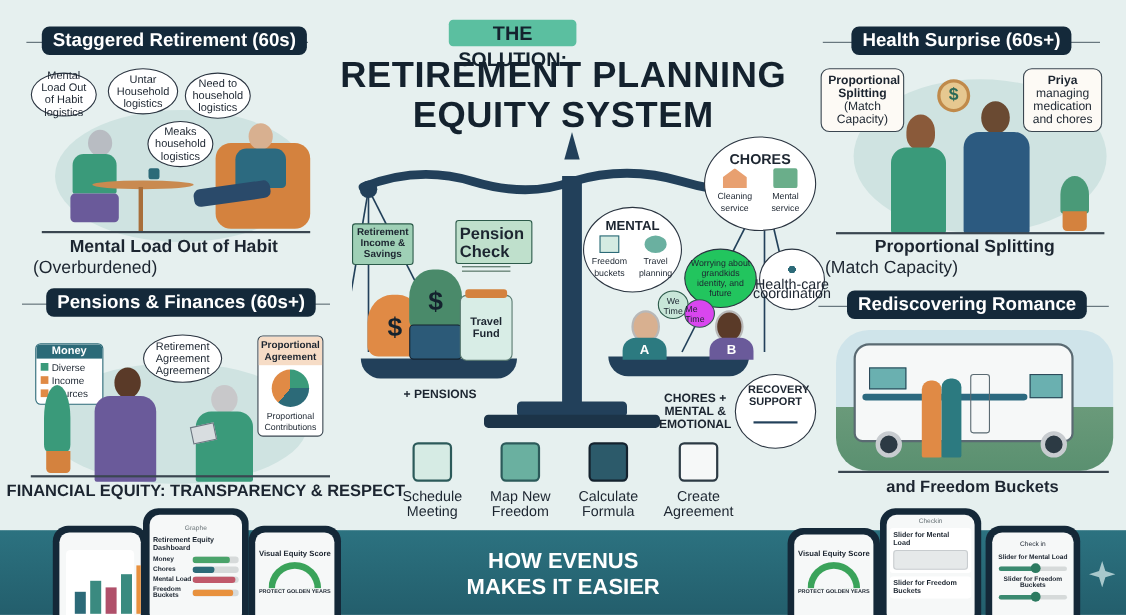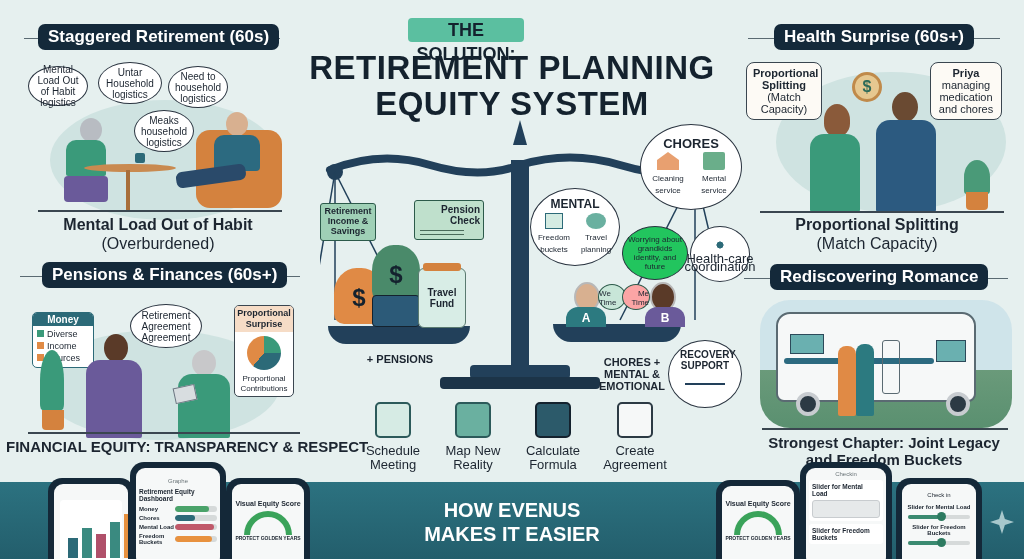--- a/index.html
+++ b/index.html
@@ -1,21 +1,21 @@
 <!DOCTYPE html>
 <html><head>
 <meta charset="utf-8">
 <style>
 *{box-sizing:border-box;margin:0;padding:0}
 body{width:1024px;height:559px;overflow:hidden;background:#e6f0ef;font-family:"Liberation Sans",sans-serif;color:#1c2530;position:relative}
 .abs{position:absolute}
 .pill{position:absolute;background:#14293a;color:#fff;font-weight:bold;border-radius:7px;padding:3px 10px;font-size:17px;white-space:nowrap}
 .hline{position:absolute;height:1px;background:#5a6a72}
 .cap-b{position:absolute;text-align:center;font-weight:bold;font-size:16px;color:#1c2530;white-space:nowrap}
-.cap-n{position:absolute;text-align:center;font-size:16px;color:#1c2530;white-space:nowrap}
+.cap-n{position:absolute;text-align:left;font-size:16px;color:#1c2530;white-space:nowrap}
 .cloud{position:absolute;background:#fff;border:1.5px solid #2a3440;border-radius:50%;text-align:center;font-size:10px;line-height:11px;display:flex;align-items:center;justify-content:center;padding:4px}
 .bubble{position:absolute;background:#fdfaf5;border:1.5px solid #3a4650;border-radius:8px;text-align:center;font-size:11px;line-height:12px;padding:4px 6px}
 .scene{position:absolute;border-radius:50%;background:#cfe3e1}
 .ground{position:absolute;height:1.5px;background:#3a4650}
 .person-head{position:absolute;border-radius:50%}
 .tool{position:absolute;text-align:center;font-size:13px;line-height:14px;color:#1c2530;width:86px}
 .tool .ic{width:36px;height:36px;margin:0 auto 6px;border-radius:5px}
 .phone{position:absolute;background:#142838;border-radius:14px;padding:6px}
 .screen{background:#f6f8f8;border-radius:9px;width:100%;height:100%;overflow:hidden;position:relative;font-size:7px}
 .bar-row{display:flex;align-items:center;margin:4px 6px;font-weight:bold;font-size:8px}
@@ -64,21 +64,21 @@
   <div class="abs" style="left:32px;top:312px;width:62px;height:56px;background:#fff;border:1.5px solid #2c6a78;border-radius:5px;overflow:hidden">
     <div style="background:#2c6a78;color:#fff;font-weight:bold;font-size:10px;text-align:center;line-height:13px">Money</div>
     <div style="font-size:9px;line-height:12px;padding:2px 4px">
       <div><span style="display:inline-block;width:7px;height:7px;background:#3a9a7a;margin-right:3px"></span><span>Diverse</span></div>
       <div><span style="display:inline-block;width:7px;height:7px;background:#e08a45;margin-right:3px"></span><span>Income</span></div>
       <div><span style="display:inline-block;width:7px;height:7px;background:#e08a45;margin-right:3px"></span><span>Sources</span></div>
     </div>
   </div>
   <div class="cloud" style="left:130px;top:304px;width:72px;height:44px;border-radius:50%;font-size:10px">Retirement Agreement Agreement</div>
   <div class="abs" style="left:234px;top:305px;width:60px;height:92px;background:#fff;border:1.5px solid #3a4650;border-radius:5px;overflow:hidden;text-align:center">
-    <div style="background:#f6dcc6;font-weight:bold;font-size:9px;line-height:11px;padding:2px">Proportional Surprise</div>
+    <div style="background:#f6dcc6;font-weight:bold;font-size:9px;line-height:11px;padding:2px">Proportional Agreement</div>
     <div style="width:34px;height:34px;border-radius:50%;margin:4px auto;background:conic-gradient(#3a9a7a 0 90deg,#2c6a78 90deg 220deg,#e08a45 220deg 360deg)"></div>
     <div style="font-size:8px;line-height:10px">Proportional Contributions</div>
   </div>
 
   <div class="person-head" style="left:104px;top:334px;width:24px;height:28px;background:#5a3a28"></div>
   <div class="abs" style="left:86px;top:360px;width:56px;height:78px;background:#6a5a9a;border-radius:14px 14px 2px 2px"></div>
   <div class="person-head" style="left:192px;top:350px;width:24px;height:26px;background:#c8c8ca"></div>
   <div class="abs" style="left:178px;top:374px;width:52px;height:64px;background:#3a9a7a;border-radius:14px 14px 2px 2px"></div>
   <div class="abs" style="left:174px;top:386px;width:22px;height:16px;background:#d8dde0;border:1px solid #6a7680;transform:rotate(-12deg)"></div>
   <div class="abs" style="left:40px;top:350px;width:24px;height:60px;background:#3a9a7a;border-radius:50% 50% 10% 10%"></div>
@@ -101,21 +101,21 @@
     <line x1="15" y1="52" x2="15" y2="200" stroke="#22405a" stroke-width="1.5"></line>
     <line x1="15" y1="52" x2="90" y2="200" stroke="#22405a" stroke-width="1.5"></line>
     <line x1="375" y1="52" x2="300" y2="200" stroke="#22405a" stroke-width="1.5"></line>
     <line x1="375" y1="52" x2="375" y2="200" stroke="#22405a" stroke-width="1.5"></line>
     <line x1="375" y1="52" x2="410" y2="200" stroke="#22405a" stroke-width="1.5"></line>
   </svg>
 
   <div class="abs" style="left:328px;top:326px;width:142px;height:18px;background:#22405a;border-radius:0 0 70px 70px"></div>
   <div class="abs" style="left:320px;top:203px;width:56px;height:38px;background:#9fd0b6;border:1.5px solid #2c5a4a;border-radius:3px;font-size:9px;line-height:10px;text-align:center;padding:2px;font-weight:bold">Retirement Income &amp; Savings</div>
   <div class="abs" style="left:414px;top:200px;width:70px;height:40px;background:#bfe0cc;border:1.5px solid #2c5a4a;border-radius:3px;padding:3px">
-    <div style="font-size:10px;font-weight:bold;text-align:right">Pension Check</div>
+    <div style="font-size:15px;font-weight:bold;text-align:left">Pension Check</div>
     <div style="height:1px;background:#4a6a5a;margin:4px 16px 3px 2px"></div>
     <div style="height:1px;background:#4a6a5a;margin:3px 16px 3px 2px"></div>
   </div>
   <div class="abs" style="left:334px;top:268px;width:50px;height:56px;background:#e08a45;border-radius:45% 45% 10px 10px;color:#14222e;font-weight:bold;font-size:24px;text-align:center;line-height:60px">$</div>
   <div class="abs" style="left:372px;top:245px;width:48px;height:56px;background:#4a8a6a;border-radius:45% 45% 10px 10px;color:#14222e;font-weight:bold;font-size:24px;text-align:center;line-height:60px">$</div>
   <div class="abs" style="left:372px;top:295px;width:48px;height:32px;background:#2c5a78;border-radius:4px;border:1px solid #14222e"></div>
   <div class="abs" style="left:418px;top:268px;width:48px;height:60px;background:#d8ede6;border:1.5px solid #5a7a70;border-radius:6px;text-align:center;padding-top:18px;font-size:10px;font-weight:bold;line-height:11px">
     <div style="position:absolute;top:-6px;left:4px;right:4px;height:8px;background:#d4823e;border-radius:3px"></div>
     <span>Travel Fund</span>
   </div>
@@ -140,43 +140,43 @@
   </div>
   <div class="cloud" style="left:622px;top:226px;width:66px;height:54px;background:#22c55e;font-size:8px;line-height:9px">Worrying about grandkids identity, and future</div>
   <div class="cloud" style="left:690px;top:226px;width:60px;height:56px;flex-direction:column;font-size:13px;line-height:8px">
     <div style="width:18px;height:14px;margin-bottom:3px;background:radial-gradient(circle,#2c6a78 30%,transparent 32%)"></div>
     <span>Health-care coordination</span>
   </div>
   <div class="abs" style="left:574px;top:282px;width:26px;height:30px;border-radius:50%;background:#d8b090;border:2px solid #b8b8b8"></div>
   <div class="abs" style="left:566px;top:307px;width:40px;height:20px;background:#2c7a80;border-radius:12px 12px 0 0;color:#fff;font-weight:bold;font-size:12px;text-align:center;line-height:22px">A</div>
   <div class="abs" style="left:650px;top:282px;width:26px;height:30px;border-radius:50%;background:#5a3a28;border:2px solid #b8b8b8"></div>
   <div class="abs" style="left:645px;top:307px;width:40px;height:20px;background:#6a5a9a;border-radius:12px 12px 0 0;color:#fff;font-weight:bold;font-size:12px;text-align:center;line-height:22px">B</div>
-  <div class="abs" style="left:598px;top:284px;width:28px;height:26px;border-radius:50%;background:#c8e6d8;border:1px solid #2c5a4a;font-size:8px;line-height:9px;padding-top:4px">We Time</div>
-  <div class="abs" style="left:622px;top:284px;width:28px;height:26px;border-radius:50%;background:#fca5a5;border:1px solid #2c5a4a;font-size:8px;line-height:9px;text-align:right;padding-top:4px">Me Time</div>
+  <div class="abs" style="left:598px;top:264px;width:28px;height:26px;border-radius:50%;background:#c8e6d8;border:1px solid #2c5a4a;font-size:8px;line-height:9px;text-align:center;padding-top:4px">We Time</div>
+  <div class="abs" style="left:622px;top:272px;width:28px;height:26px;border-radius:50%;background:#d946ef;border:1px solid #2c5a4a;font-size:8px;line-height:9px;text-align:left;padding-top:4px">Me Time</div>
   <div class="abs" style="left:592px;top:356px;width:80px;text-align:center;font-weight:bold;font-size:11px;line-height:12px">
     <div>CHORES +</div>
     <div>MENTAL &amp;</div>
     <div>EMOTIONAL</div>
   </div>
   <div class="cloud" style="left:668px;top:340px;width:74px;height:68px;flex-direction:column;justify-content:flex-start;padding-top:8px">
     <div style="font-weight:bold;font-size:10px;width:50px">RECOVERY SUPPORT</div>
     <div style="width:40px;height:2px;background:#22405a;margin-top:12px"></div>
   </div>
 </div>
 
 <div>
   <div class="tool" style="left:350px;top:402px">
     <div class="ic" style="background:#d6ebe4;border:2px solid #2c5a5a"></div>
     <div>Schedule</div>
       <div>Meeting</div>
   </div>
   <div class="tool" style="left:430px;top:402px">
     <div class="ic" style="background:#6ab0a0;border:2px solid #2c5a5a"></div>
     <div>Map New</div>
-      <div>Reality</div>
+      <div>Freedom</div>
   </div>
   <div class="tool" style="left:510px;top:402px">
     <div class="ic" style="background:#2c5a6a;border:2px solid #14222e"></div>
     <div>Calculate</div>
       <div>Formula</div>
   </div>
   <div class="tool" style="left:592px;top:402px">
     <div class="ic" style="background:#f6f8f8;border:2px solid #2c3a44"></div>
     <div>Create</div>
       <div>Agreement</div>
@@ -216,21 +216,20 @@
     <div style="position:absolute;left:6px;top:44px;width:150px;height:6px;background:#2c6a80;border-radius:3px"></div>
     <div style="position:absolute;left:104px;top:26px;width:18px;height:54px;border:1.5px solid #5a6a72;border-radius:3px"></div>
     <div style="position:absolute;right:8px;top:26px;width:30px;height:22px;background:#6ab0b0;border:1px solid #2c4a5a"></div>
   </div>
   <div class="abs" style="left:796px;top:392px;width:24px;height:24px;border-radius:50%;background:#2c3a44;border:4px solid #c8ccd0"></div>
   <div class="abs" style="left:946px;top:392px;width:24px;height:24px;border-radius:50%;background:#2c3a44;border:4px solid #c8ccd0"></div>
   <div class="abs" style="left:838px;top:346px;width:18px;height:70px;background:#e08a45;border-radius:8px 8px 2px 2px"></div>
   <div class="abs" style="left:856px;top:344px;width:18px;height:72px;background:#2c7a80;border-radius:8px 8px 2px 2px"></div>
   <div class="ground" style="left:762px;top:428px;width:246px"></div>
   <div class="cap-b" style="left:746px;top:434px;width:276px;font-size:15px;line-height:17px">
-    <div>Strongest Chapter: Joint Legacy</div>
     <div>and Freedom Buckets</div>
   </div>
 </div>
 
 <div class="abs" style="left:0;top:482px;width:1024px;height:77px;background:linear-gradient(#2c7280,#235e6c)"></div>
 <div class="abs" style="left:360px;top:498px;width:304px;text-align:center;color:#fff;font-weight:bold;font-size:20px;line-height:24px">
   <div>HOW EVENUS</div>
   <div>MAKES IT EASIER</div>
 </div>
 

